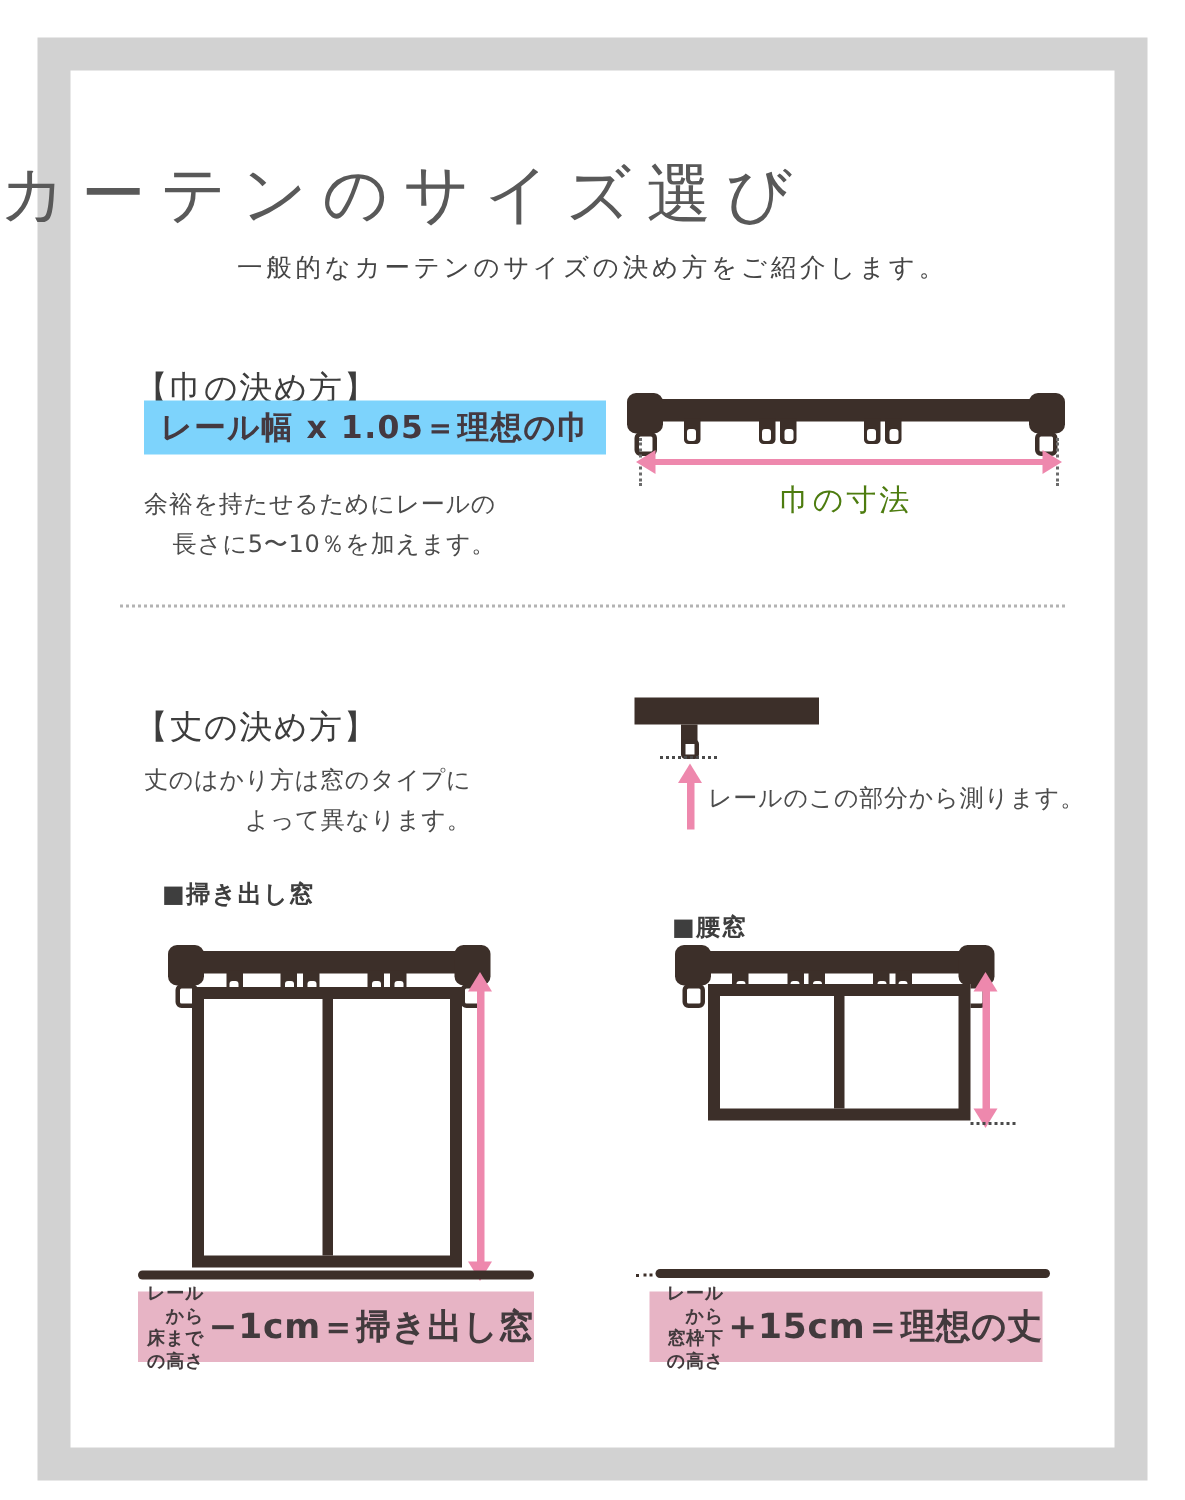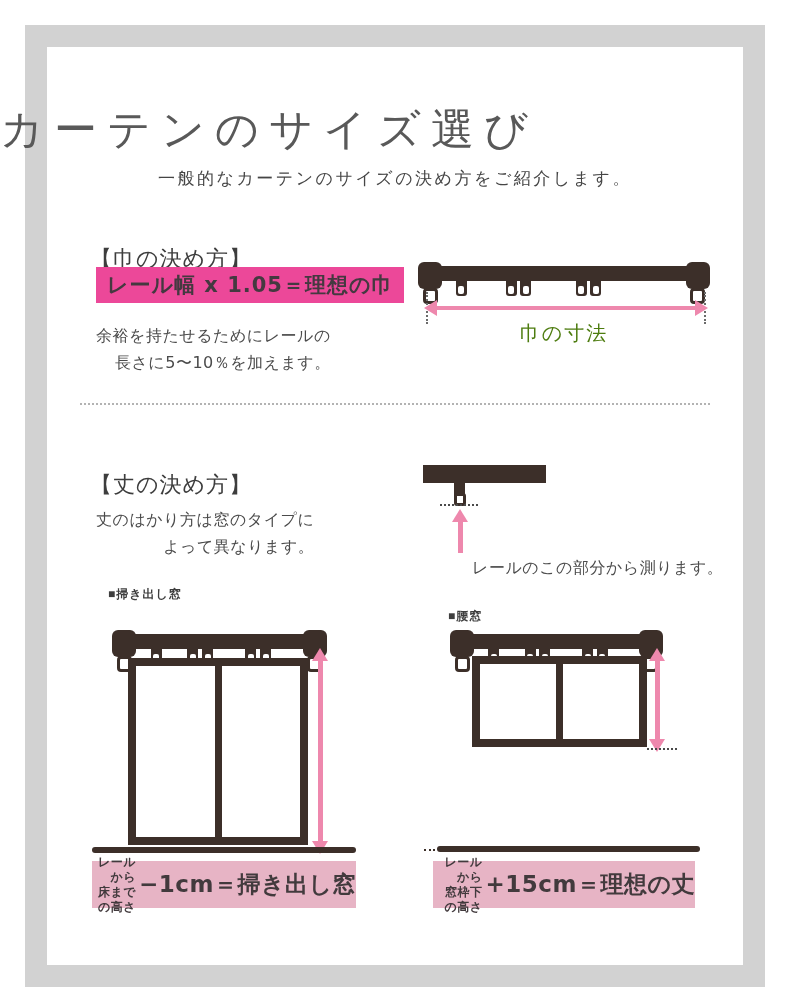--- a/index.html
+++ b/index.html
@@ -10,25 +10,25 @@
   .abs{position:absolute;z-index:1;text-align:right;}
 
   
   .title{left:0;right:0;top:72px;text-align:left;
          font-family:"DejaVu Serif","Liberation Serif",serif;
          font-size:43px;letter-spacing:10px;color:#595959;font-weight:400;}
   .subtitle{left:0;right:0;top:150px;text-align:center;font-size:17px;
             letter-spacing:2.5px;color:#454545;}
   .sec-heading{font-size:22px;letter-spacing:1px;color:#3d3d3d;font-weight:500;}
   .note{font-size:16px;line-height:27px;letter-spacing:.5px;color:#4b4b4b;}
-  .hl-box{background:#ec4899;color:#443940;font-size:21px;font-weight:700;
+  .hl-box{background:#7dd3fc;color:#443940;font-size:21px;font-weight:700;
           letter-spacing:1px;padding:4px 11px;display:inline-block;}
-  .sub-label{font-size:12px;font-weight:700;color:#3e3e3e;letter-spacing:1px;font-family:Liberation Mono, monospace;}
+  .sub-label{font-size:16px;font-weight:700;color:#3e3e3e;letter-spacing:1px;}
   .dim-label{font-size:20px;letter-spacing:2px;color:#4d7c0f;font-weight:500;}
-  .hint{font-size:16px;letter-spacing:.5px;color:#4c4c4c;margin-top:36px;}
+  .hint{font-size:16px;letter-spacing:.5px;color:#4c4c4c;}
 
   
   .divider{left:80px;right:80px;top:403px;border-top:2px dotted #b3b3b3;height:0;}
 
   
   .rail{height:42px;}
   .rail .bar{position:absolute;left:11px;right:11px;top:4px;height:15px;background:#3c2f29;}
   .rail .cap{position:absolute;top:0;width:24px;height:27px;background:#3c2f29;border-radius:6px;}
   .rail .cap.l{left:0}.rail .cap.r{right:0}
   .rail .caphook{position:absolute;top:26px;width:9px;height:10px;background:#fff;

